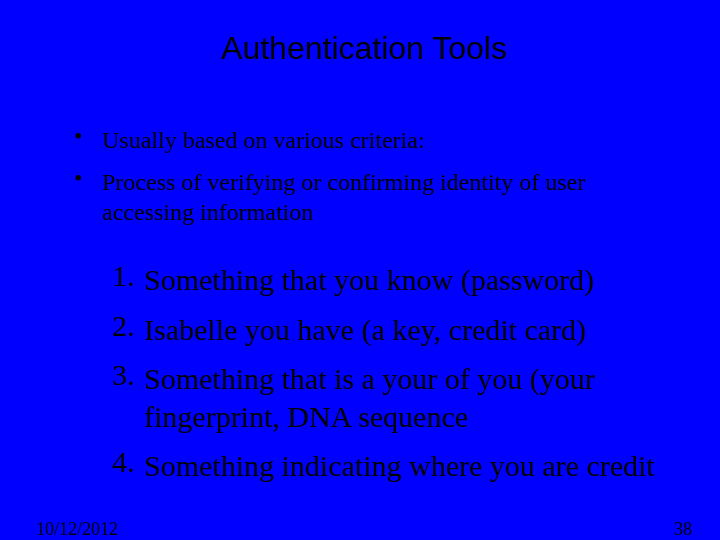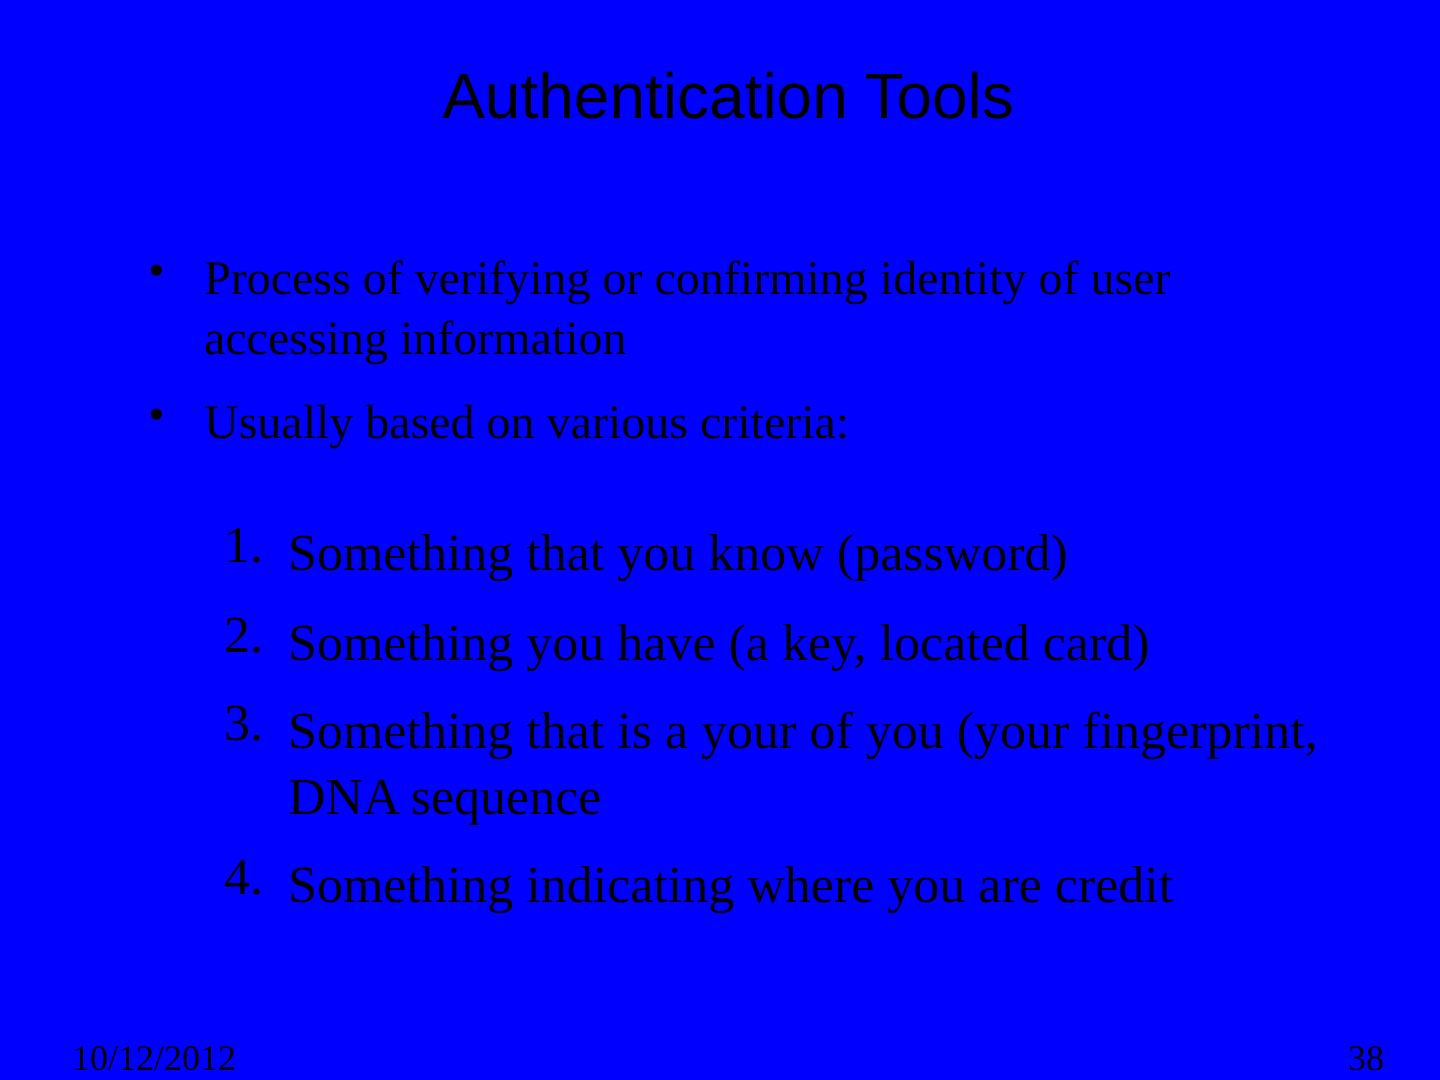--- a/index.html
+++ b/index.html
@@ -37,21 +37,21 @@
     position: absolute;
     left: 6px;
     top: 0;
     font-size: 24px;
   }
   ol.sub {
     list-style: none;
     counter-reset: item;
     padding-left: 44px;
     margin-top: 14px;
-    font-size: 26px;
+    font-size: 30px;
   }
   ol.sub > li {
     counter-increment: item;
     position: relative;
     padding-left: 32px;
     margin-bottom: 4px;
     line-height: 1.25;
   }
   ol.sub > li::before {
     content: counter(item) ".";
@@ -72,26 +72,26 @@
   }
   .footer .center { position: absolute; left: 50%; transform: translateX(-50%); }
 </style>
 </head>
 <body>
 
 <div class="title">Authentication Tools</div>
 
 <div class="content">
   <ul class="main">
+    <li>Usually based on various criteria:</li>
     <li>Process of verifying or confirming identity of user accessing information</li>
-    <li>Usually based on various criteria:</li>
   </ul>
   <ol class="sub">
     <li>Something that you know (password)</li>
-    <li>Something you have (a key, located card)</li>
+    <li>Isabelle you have (a key, credit card)</li>
     <li>Something that is a your of you (your fingerprint, DNA sequence</li>
     <li>Something indicating where you are credit</li>
   </ol>
 </div>
 
 <div class="footer">
   <span>10/12/2012</span>
   <span>38</span>
 </div>
 

